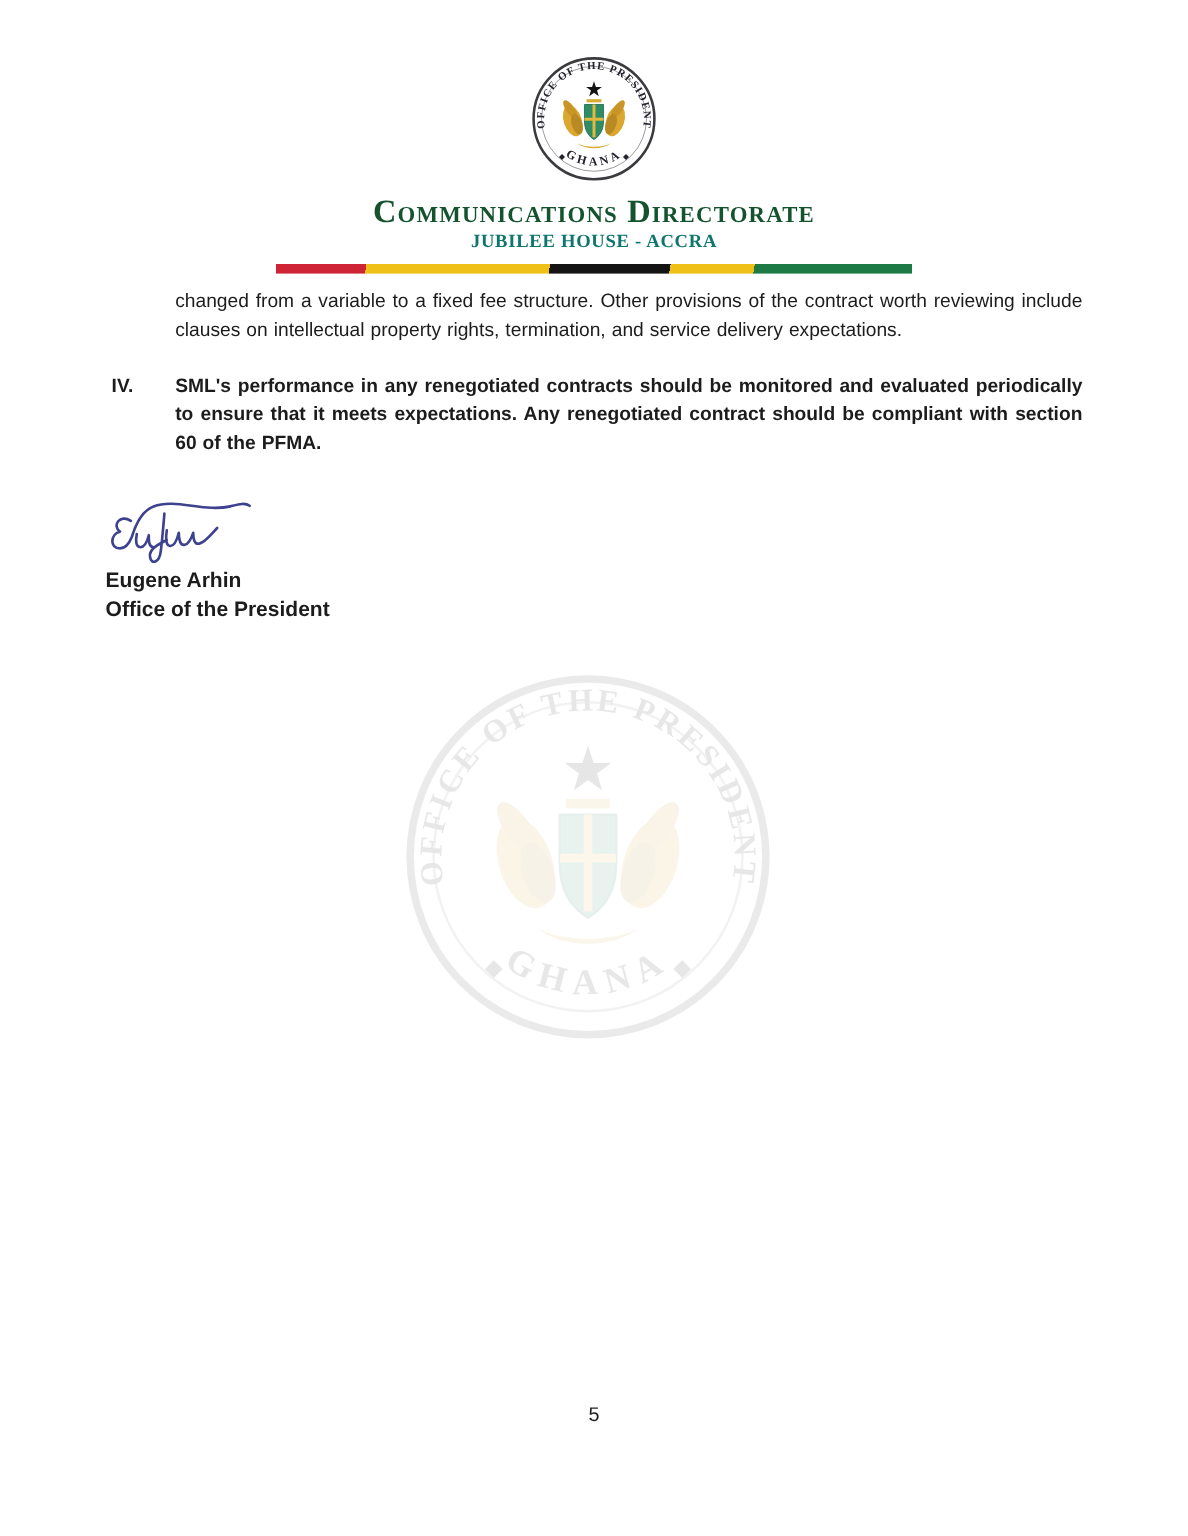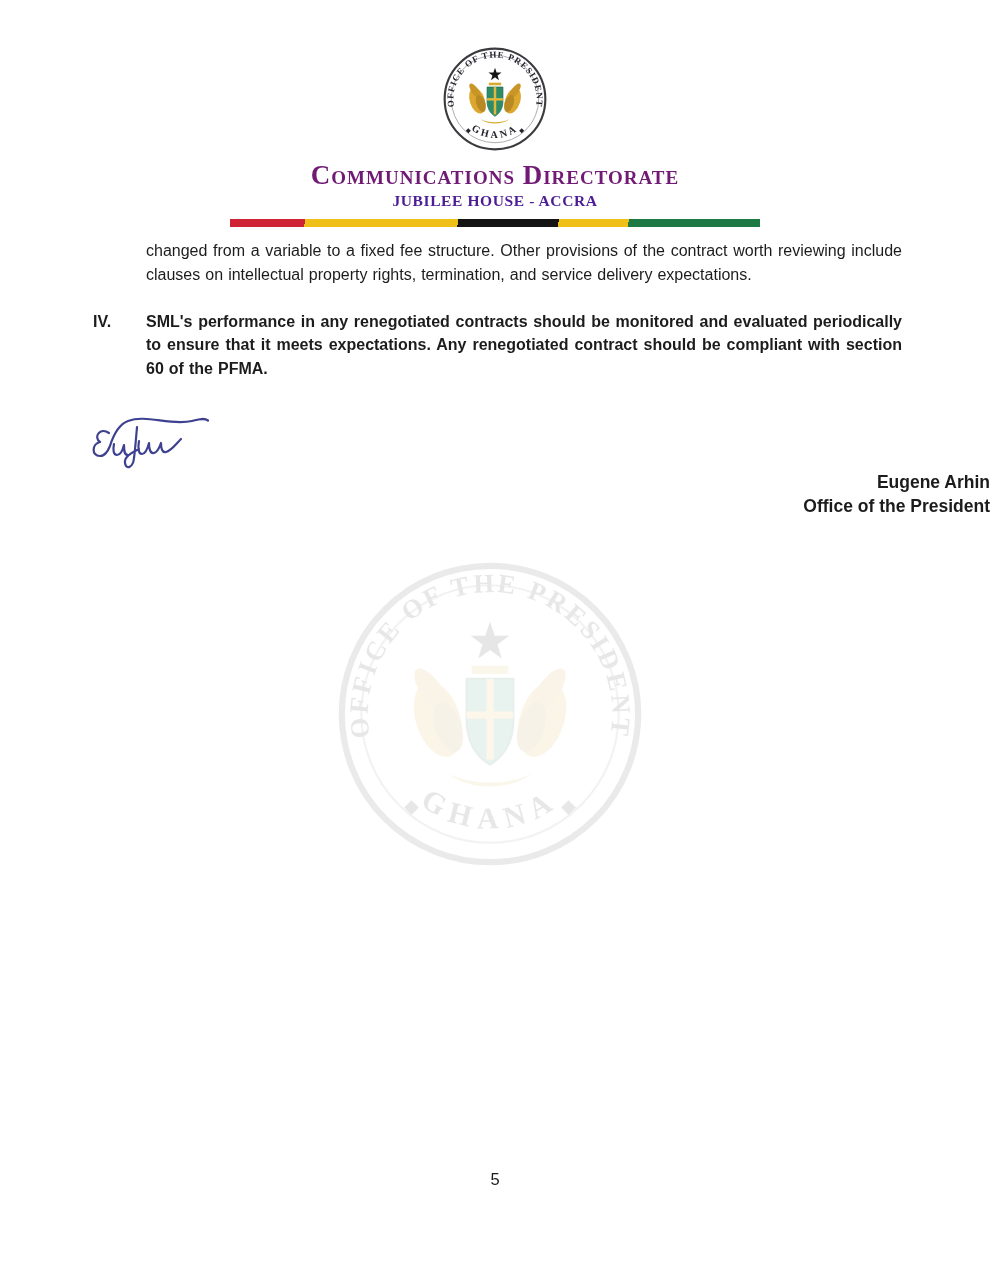--- a/index.html
+++ b/index.html
@@ -14,30 +14,30 @@
   
   .header{padding-top:46px;text-align:center;position:relative;z-index:2;}
   .seal{width:106px;height:106px;display:inline-block;}
   .org-name{
     margin:6px 0 0 0;
     font-family:"Liberation Serif",serif;
     font-variant:small-caps;
     font-weight:700;
     font-size:27px;
     letter-spacing:1px;
-    color:#701a75;
+    color:#14532d;
     line-height:1.0;
   }
   .org-address{
     margin:3px 0 0 0;
     font-family:"Liberation Serif",serif;
     font-weight:700;
     font-size:15.5px;
     letter-spacing:0.6px;
-    color:#4c1d95;
+    color:#0f766e;
     line-height:1.1;
   }
   .flag-bar{
     width:530px;height:8px;margin:10px auto 0 auto;
     background:linear-gradient(100deg,
       #cf2435 0 14.2%,
       #efc118 14.2% 43%,
       #141414 43% 61.9%,
       #efc118 61.9% 75.1%,
       #1d7a45 75.1% 100%);
@@ -52,21 +52,21 @@
     text-align:justify;
   }
   .body p{margin:0 0 23.5px 0;}
   .indented{padding-left:58px;}
   .list-item{position:relative;padding-left:58px;margin:0 0 23.5px 0;font-weight:bold;}
   .list-marker{position:absolute;left:5px;top:0;}
   
   .sig-block{position:relative;z-index:2;margin:32px 0 0 88px;}
   .sig-image{display:block;width:122px;height:62px;margin:0 0 -4px 0;}
   .sig-name,.sig-title,.sig-office{
-    font-weight:700;font-size:17.5px;line-height:24px;margin:0;text-align:right;
+    font-weight:700;font-size:17.5px;line-height:24px;margin:0;
   }
   
   .watermark{
     position:absolute;left:334px;top:558px;width:312px;height:312px;
     opacity:0.10;z-index:1;pointer-events:none;
   }
   
   .page-number{
     position:absolute;left:0;right:0;top:1170px;
     text-align:center;font-size:16.5px;color:#1c1c1c;z-index:2;

